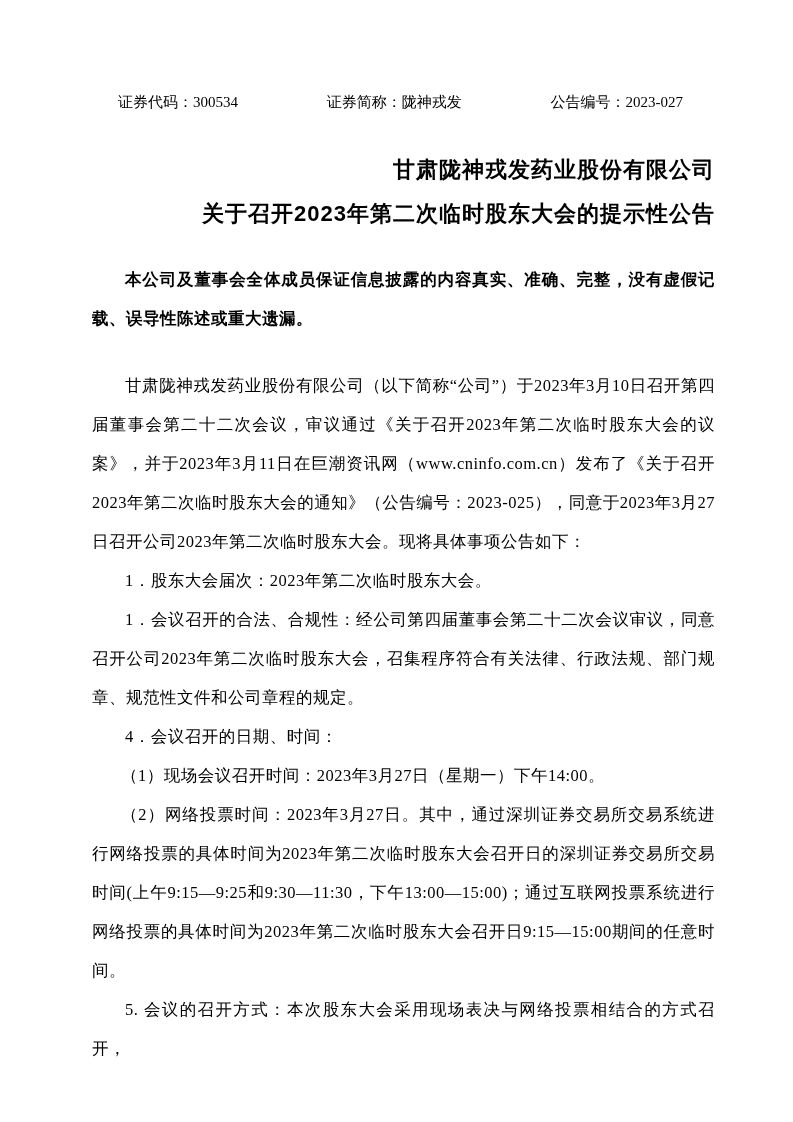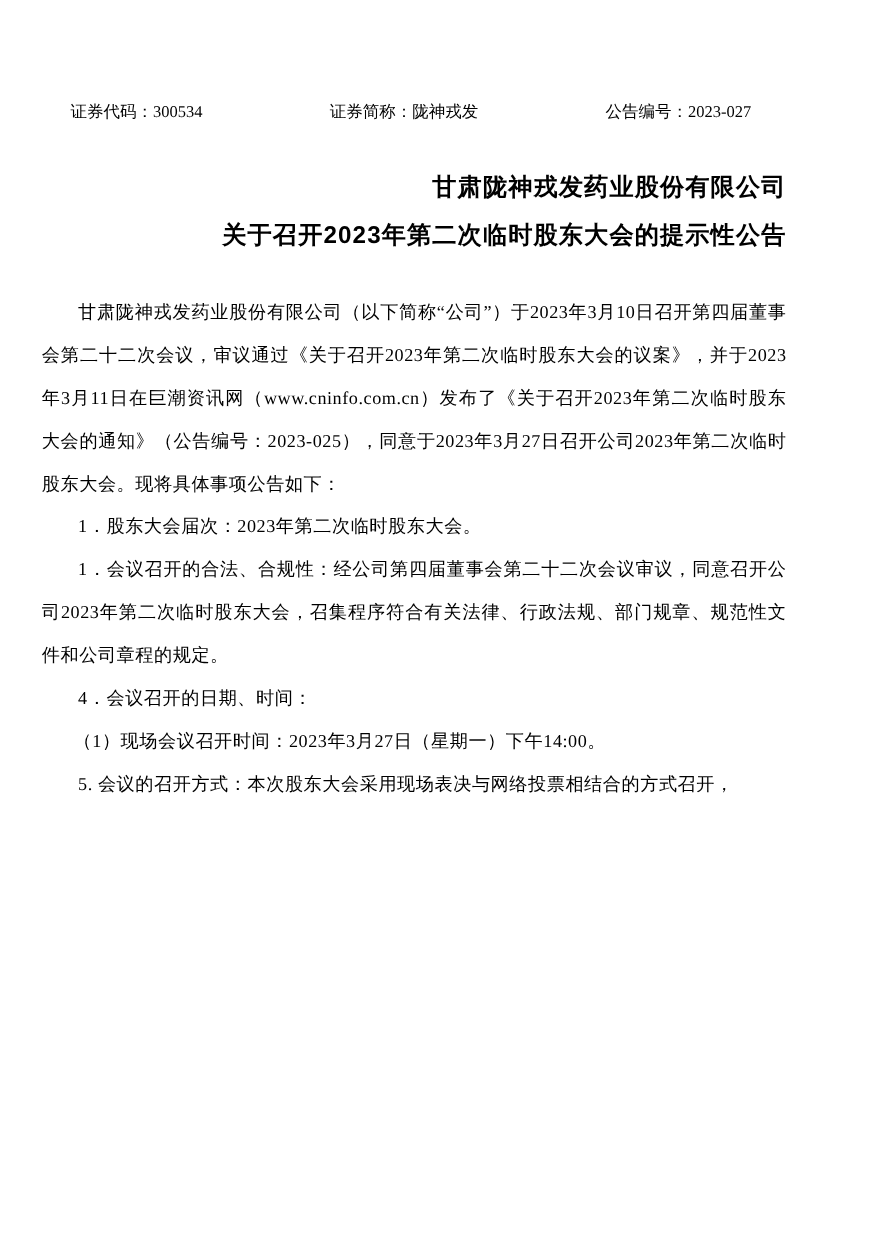--- a/index.html
+++ b/index.html
@@ -8,21 +8,21 @@
     background: #ffffff;
   }
   .page {
     position: relative;
     width: 793px;
     height: 1122px;
     margin: 0 auto;
     background: #ffffff;
     color: #000000;
     box-sizing: border-box;
-    padding: 92px 78px 0 38px;
+    padding: 92px 78px 0 92px;
     overflow: hidden;
     font-family: "Liberation Serif", "DejaVu Serif", serif;
   }
   .doc-header {
     display: flex;
     justify-content: space-between;
     align-items: baseline;
     padding: 0 32px 0 26px;
     font-size: 15px;
     line-height: 20px;
@@ -71,29 +71,31 @@
     <span>证券代码：300534</span>
     <span>证券简称：陇神戎发</span>
     <span>公告编号：2023-027</span>
   </div>
 
   <div class="title-block">
     <h1 class="doc-title">甘肃陇神戎发药业股份有限公司</h1>
     <h1 class="doc-title">关于召开2023年第二次临时股东大会的提示性公告</h1>
   </div>
 
+  <p class="para bold-hei disclaimer">本公司及董事会全体成员保证信息披露的内容真实、准确、完整，没有虚假记载、误导性陈述或重大遗漏。</p>
 
   <p class="para intro">甘肃陇神戎发药业股份有限公司（以下简称“公司”）于2023年3月10日召开第四届董事会第二十二次会议，审议通过《关于召开2023年第二次临时股东大会的议案》，并于2023年3月11日在巨潮资讯网（www.cninfo.com.cn）发布了《关于召开2023年第二次临时股东大会的通知》（公告编号：2023-025），同意于2023年3月27日召开公司2023年第二次临时股东大会。现将具体事项公告如下：</p>
 
 
   <p class="para">1．股东大会届次：2023年第二次临时股东大会。</p>
 
 
   <p class="para">1．会议召开的合法、合规性：经公司第四届董事会第二十二次会议审议，同意召开公司2023年第二次临时股东大会，召集程序符合有关法律、行政法规、部门规章、规范性文件和公司章程的规定。</p>
 
   <p class="para">4．会议召开的日期、时间：</p>
 
   <p class="para sub-item">（1）现场会议召开时间：2023年3月27日（星期一）下午14:00。</p>
 
+  <p class="para sub-item">（2）网络投票时间：2023年3月27日。其中，通过深圳证券交易所交易系统进行网络投票的具体时间为2023年第二次临时股东大会召开日的深圳证券交易所交易时间(上午9:15—9:25和9:30—11:30，下午13:00—15:00)；通过互联网投票系统进行网络投票的具体时间为2023年第二次临时股东大会召开日9:15—15:00期间的任意时间。</p>
 
   <p class="para">5. 会议的召开方式：本次股东大会采用现场表决与网络投票相结合的方式召开，</p>
 
 </div>
 
 </body></html>

